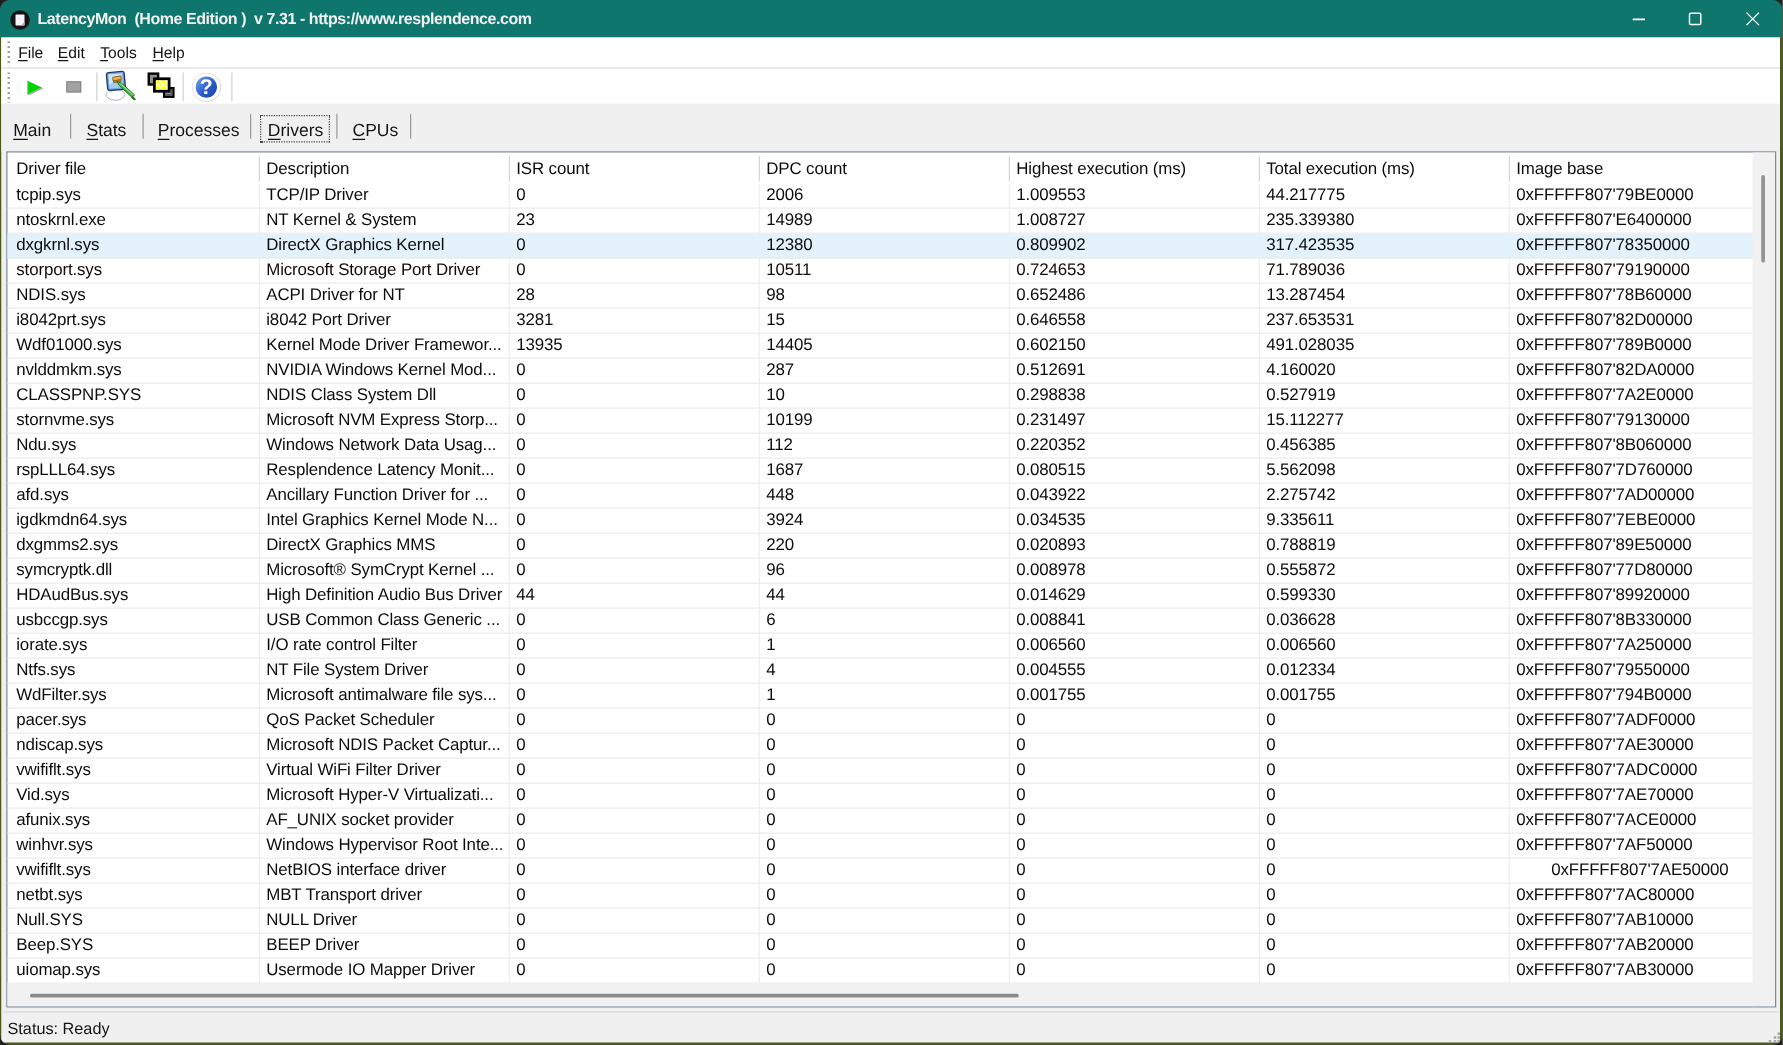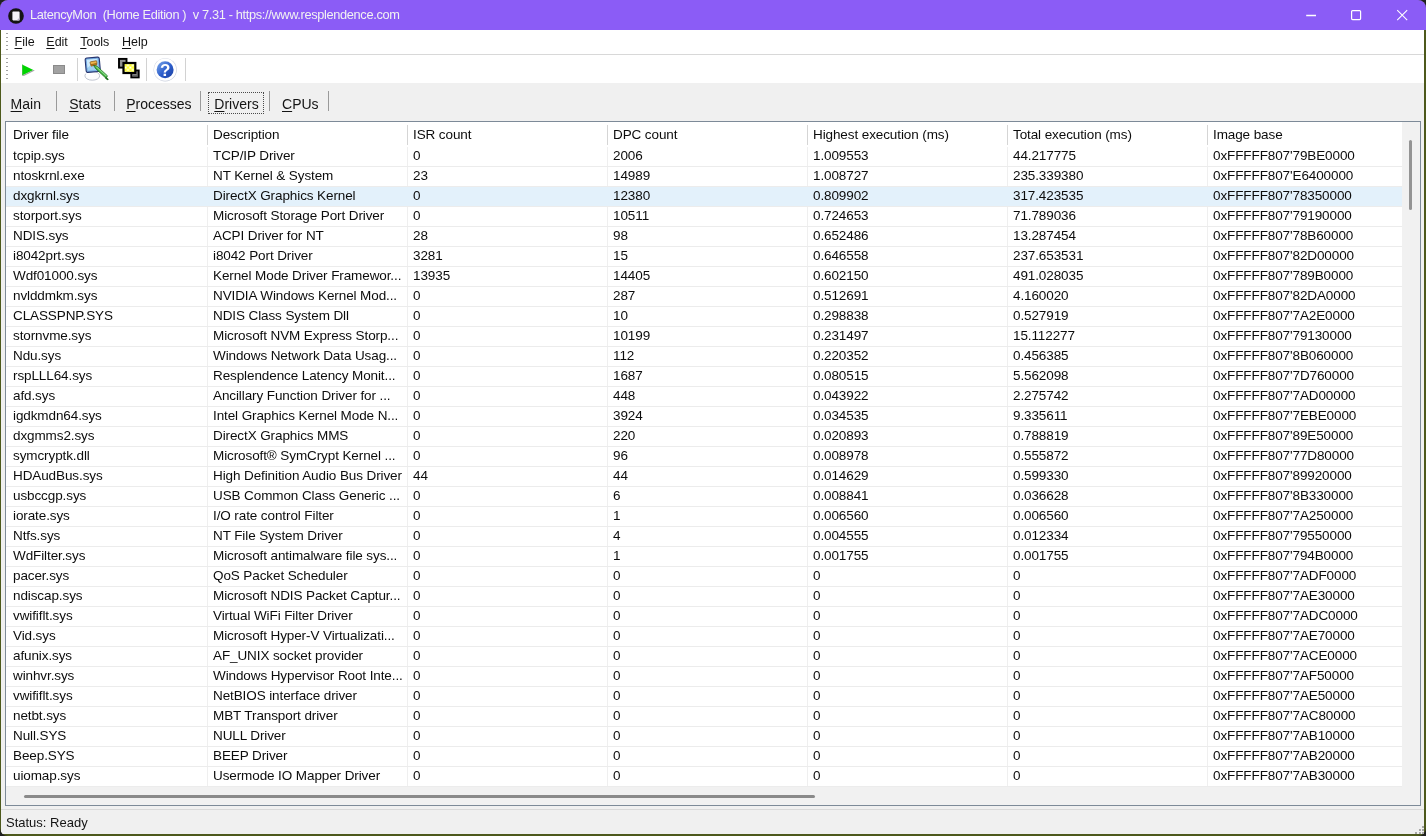--- a/index.html
+++ b/index.html
@@ -1,19 +1,19 @@
 <!DOCTYPE html>
 <html><head><meta charset="utf-8"><style>
 * { margin:0; padding:0; box-sizing:border-box; }
 html,body { width:1426px; height:836px; background:#202020; overflow:hidden; }
 body { font-family:"Liberation Sans", sans-serif; }
 #win { position:absolute; left:0; top:0; width:1426px; height:836px;
   border-radius:8px; overflow:hidden; background:#4d591c; }
 #inner { position:absolute; left:1px; top:30px; width:1423px; height:804px; background:#f0f0f0; }
-#title { position:absolute; left:0; top:0; width:1426px; height:30px; background:#8b5cf6; }
+#title { position:absolute; left:0; top:0; width:1426px; height:30px; background:#0f766e;font-weight:bold; }
 #title .txt { position:absolute; left:30px; top:8px; font-size:12.8px; letter-spacing:-0.35px; color:#f2f2f2; line-height:14px; white-space:pre; }
 #menubar { position:absolute; left:0; top:0; width:1423px; height:25px; background:#fff; }
 .mitem { position:absolute; top:4.5px; font-size:12.5px; line-height:14px; color:#141414; }
 .mitem u, .tab u { text-decoration-thickness:1px; text-underline-offset:2px; }
 #toolbar { position:absolute; left:0; top:25px; width:1423px; height:28px; background:#fff; }
 .grip { position:absolute; width:1.6px; background-image:repeating-linear-gradient(to bottom,#a2a2a2 0 1.5px, #ffffff 1.5px 4px); }
 .tsep { position:absolute; top:3px; width:1px; height:23px; background:#d2d2d2; }
 #tabs { position:absolute; left:0; top:53px; width:1423px; height:38px; background:#f0f0f0; }
 .tab { position:absolute; top:12.5px; font-size:14px; line-height:16px; color:#141414; }
 .tabsep { position:absolute; top:8px; width:1px; height:19.5px; background:#9a9a9a; }
@@ -387,21 +387,21 @@
           <span class="cell" style="left:1007px">0</span>
           <span class="cell" style="left:1207px">0xFFFFF807'7AF50000</span>
         </div>
 <div class="row" style="top:565px">
           <span class="cell" style="left:7px">vwififlt.sys</span>
           <span class="cell" style="left:207px">NetBIOS interface driver</span>
           <span class="cell" style="left:407px">0</span>
           <span class="cell" style="left:607px">0</span>
           <span class="cell" style="left:807px">0</span>
           <span class="cell" style="left:1007px">0</span>
-          <span class="cell" style="left:1207px">0xFFFFF807'7AE50000</span>
+          <span class="cell" style="left:1235px">0xFFFFF807'7AE50000</span>
         </div>
 <div class="row" style="top:585px">
           <span class="cell" style="left:7px">netbt.sys</span>
           <span class="cell" style="left:207px">MBT Transport driver</span>
           <span class="cell" style="left:407px">0</span>
           <span class="cell" style="left:607px">0</span>
           <span class="cell" style="left:807px">0</span>
           <span class="cell" style="left:1007px">0</span>
           <span class="cell" style="left:1207px">0xFFFFF807'7AC80000</span>
         </div>

